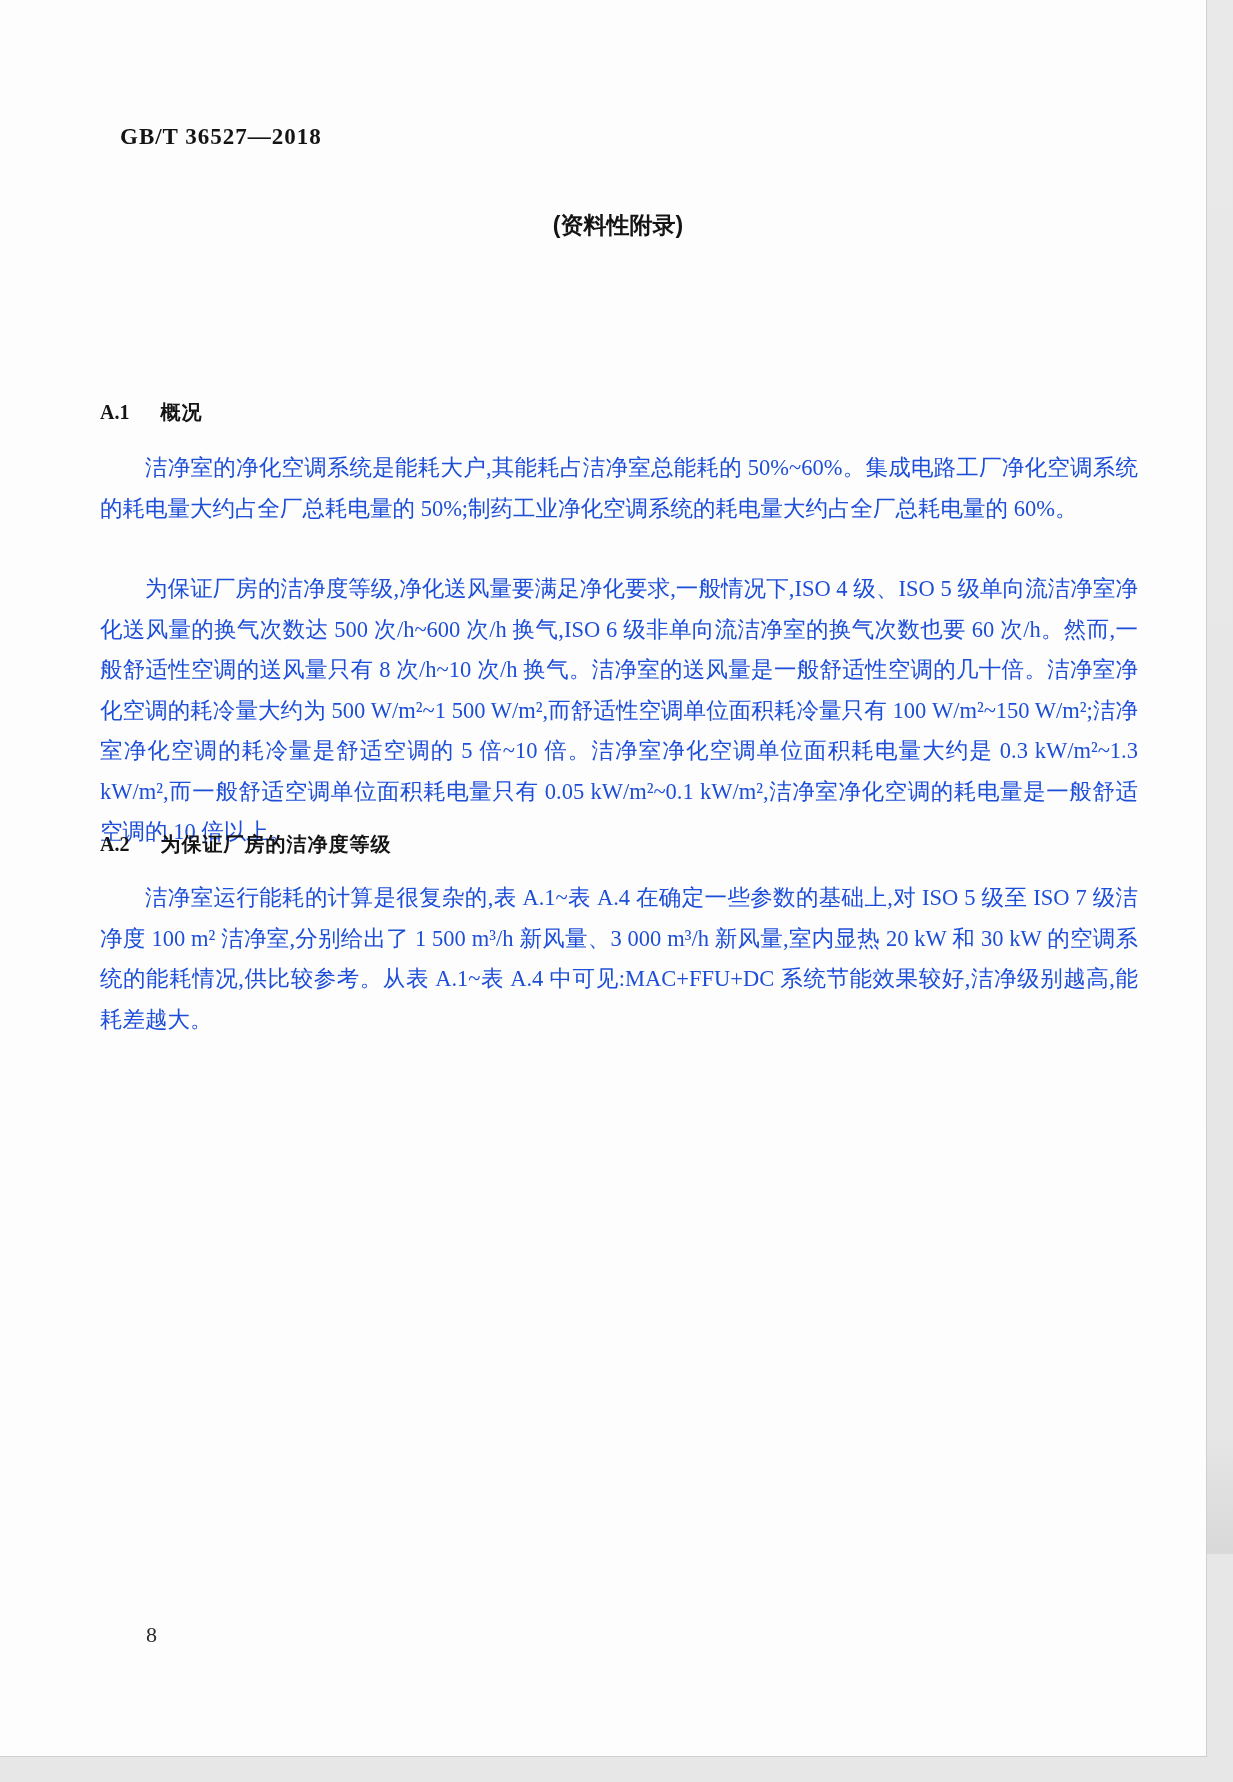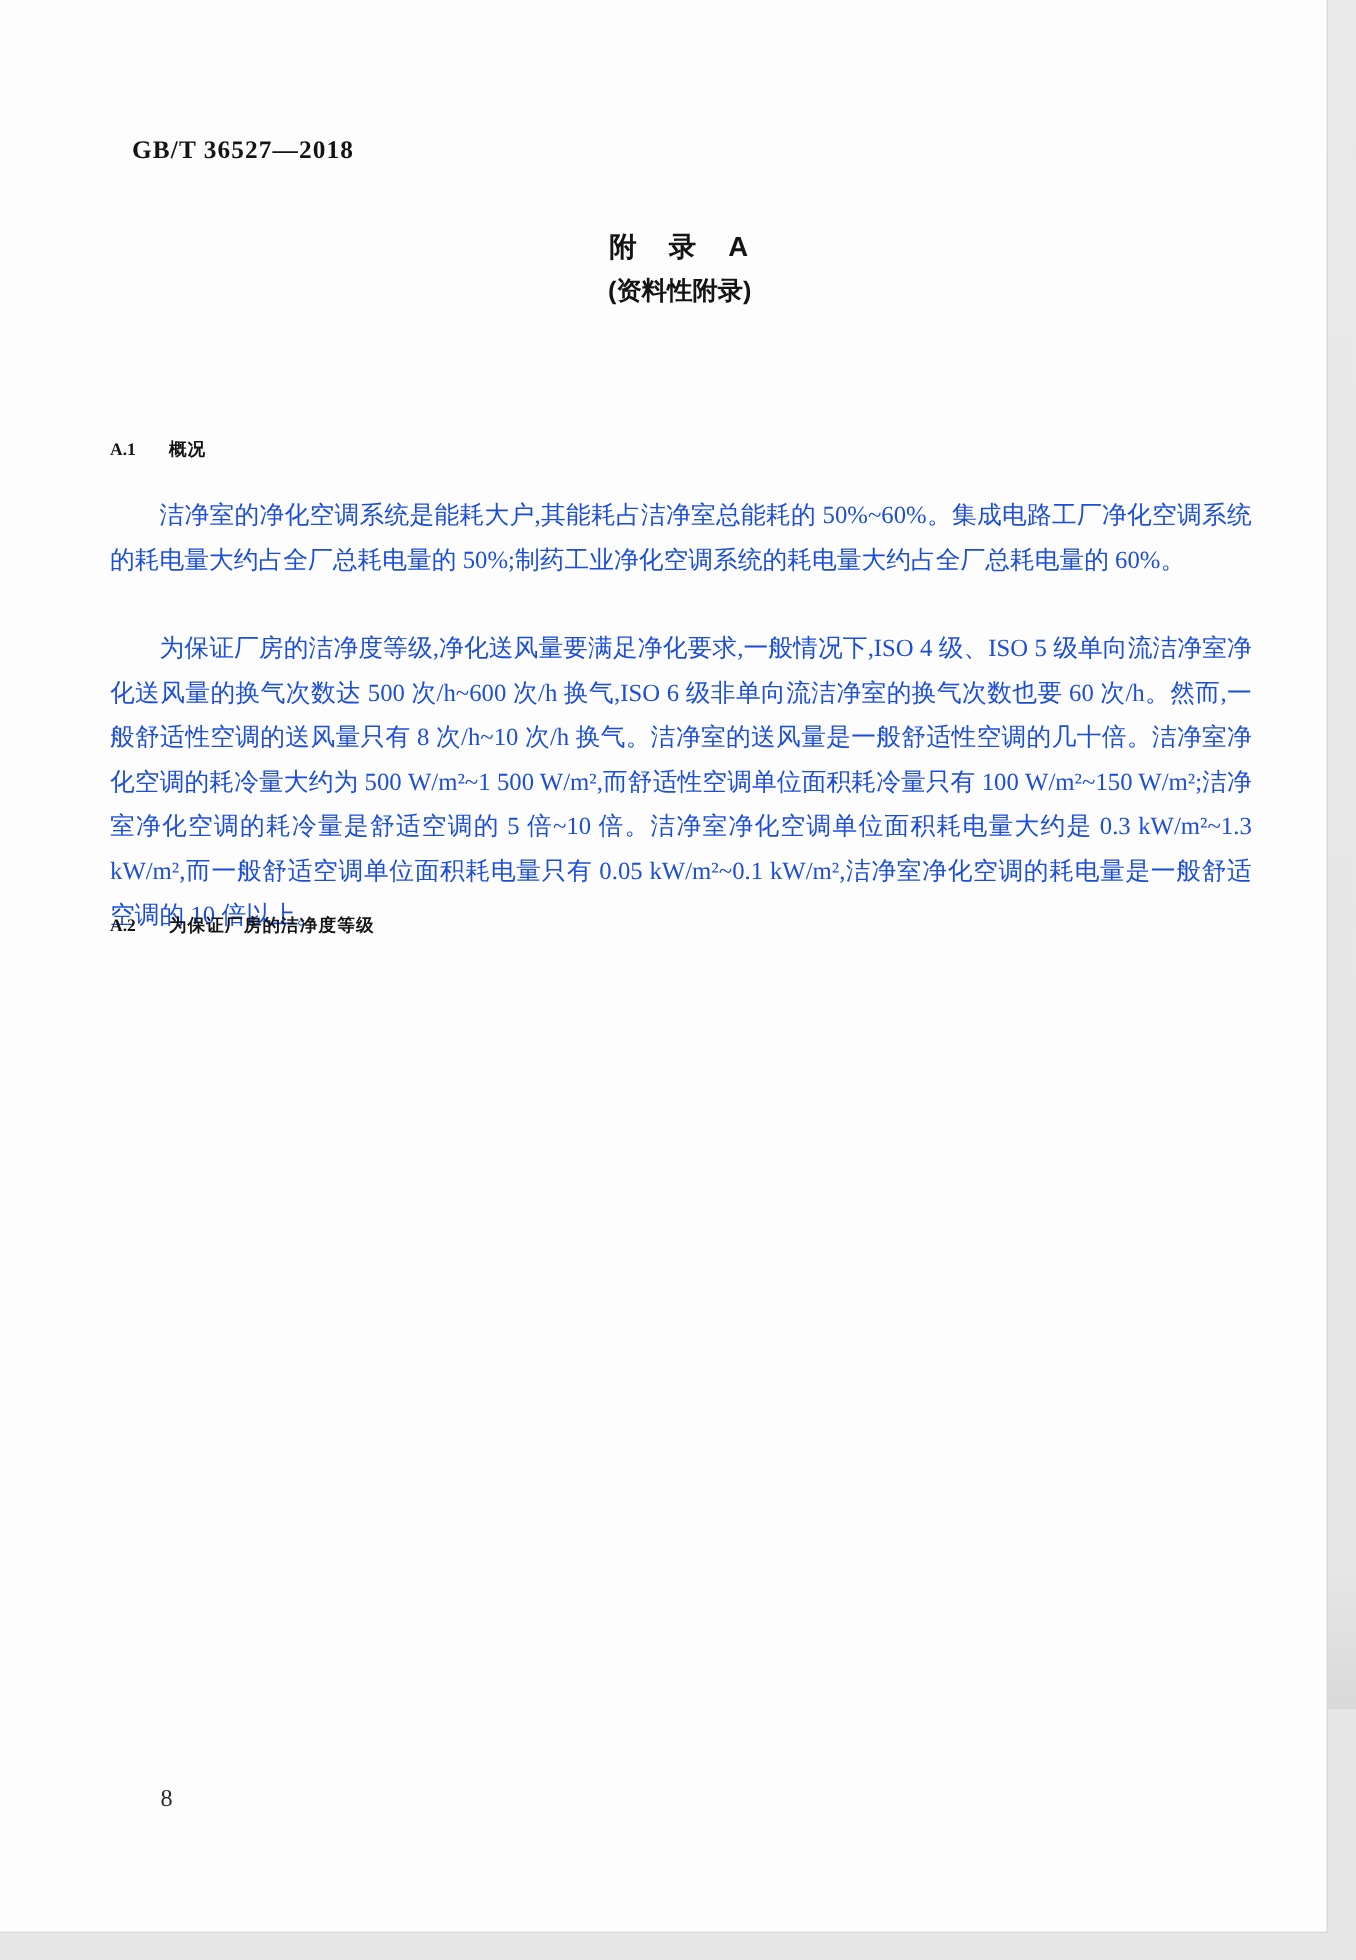--- a/index.html
+++ b/index.html
@@ -61,21 +61,21 @@
     font-size: 25px;
     font-weight: bold;
     font-family: "Liberation Sans", "DejaVu Sans", sans-serif;
     letter-spacing: 1px;
   }
   .section-heading {
     position: absolute;
     left: 100px;
     width: 1036px;
     font-weight: bold;
-    font-size: 16px;
+    font-size: 20px;
     color: #141414;
   }
   .section-heading .h-num {
     font-family: "Liberation Serif", "DejaVu Serif", serif;
     margin-right: 26px;
   }
   .section-heading .h-title {
     font-family: "Liberation Sans", "DejaVu Sans", sans-serif;
     letter-spacing: 1px;
   }
@@ -105,35 +105,35 @@
 </style>
 </head>
 <body>
 
 <div class="viewport">
   <div class="page">
 
     <div class="std-header">GB/T 36527—2018</div>
 
     <div class="appendix-title">
-      <div class="t-line1">附　录　A</div>
       <div class="t-line2">(资料性附录)</div>
     </div>
 
     <div class="section-heading" id="heading-a1">
       <span class="h-num">A.1</span>
       <span class="h-title">概况</span>
     </div>
 
     <p class="body-para" id="para-a1-1">洁净室的净化空调系统是能耗大户,其能耗占洁净室总能耗的 50%~60%。集成电路工厂净化空调系统的耗电量大约占全厂总耗电量的 50%;制药工业净化空调系统的耗电量大约占全厂总耗电量的 60%。</p>
 
     <p class="body-para" id="para-a1-2">为保证厂房的洁净度等级,净化送风量要满足净化要求,一般情况下,ISO 4 级、ISO 5 级单向流洁净室净化送风量的换气次数达 500 次/h~600 次/h 换气,ISO 6 级非单向流洁净室的换气次数也要 60 次/h。然而,一般舒适性空调的送风量只有 8 次/h~10 次/h 换气。洁净室的送风量是一般舒适性空调的几十倍。洁净室净化空调的耗冷量大约为 500 W/m²~1 500 W/m²,而舒适性空调单位面积耗冷量只有 100 W/m²~150 W/m²;洁净室净化空调的耗冷量是舒适空调的 5 倍~10 倍。洁净室净化空调单位面积耗电量大约是 0.3 kW/m²~1.3 kW/m²,而一般舒适空调单位面积耗电量只有 0.05 kW/m²~0.1 kW/m²,洁净室净化空调的耗电量是一般舒适空调的 10 倍以上。</p>
 
     <div class="section-heading" id="heading-a2">
       <span class="h-num">A.2</span>
       <span class="h-title">为保证厂房的洁净度等级</span>
     </div>
 
+    <p class="body-para" id="para-a2-1">洁净室运行能耗的计算是很复杂的,表 A.1~表 A.4 在确定一些参数的基础上,对 ISO 5 级至 ISO 7 级洁净度 100 m² 洁净室,分别给出了 1 500 m³/h 新风量、3 000 m³/h 新风量,室内显热 20 kW 和 30 kW 的空调系统的能耗情况,供比较参考。从表 A.1~表 A.4 中可见:MAC+FFU+DC 系统节能效果较好,洁净级别越高,能耗差越大。</p>
 
     <div class="page-number">8</div>
 
   </div>
 </div>
 
 </body></html>

